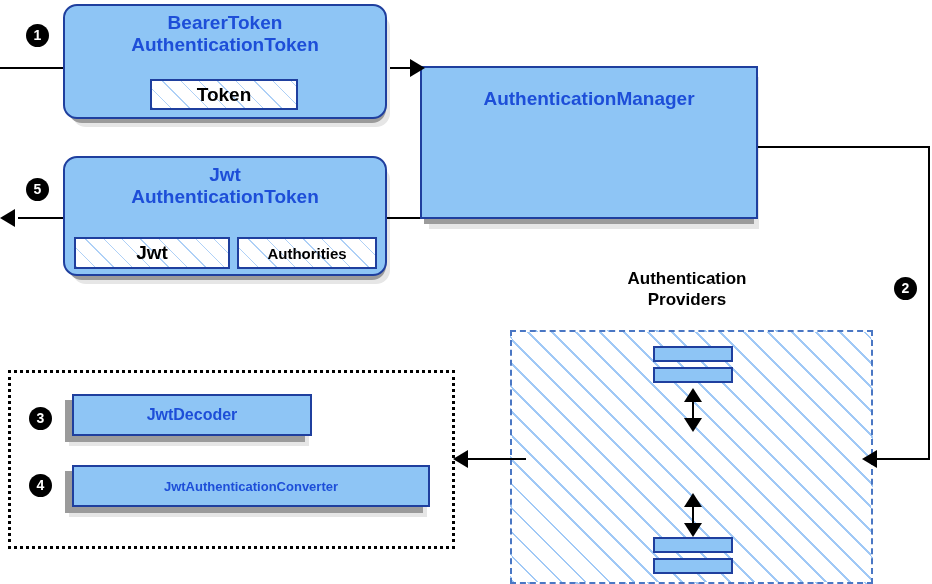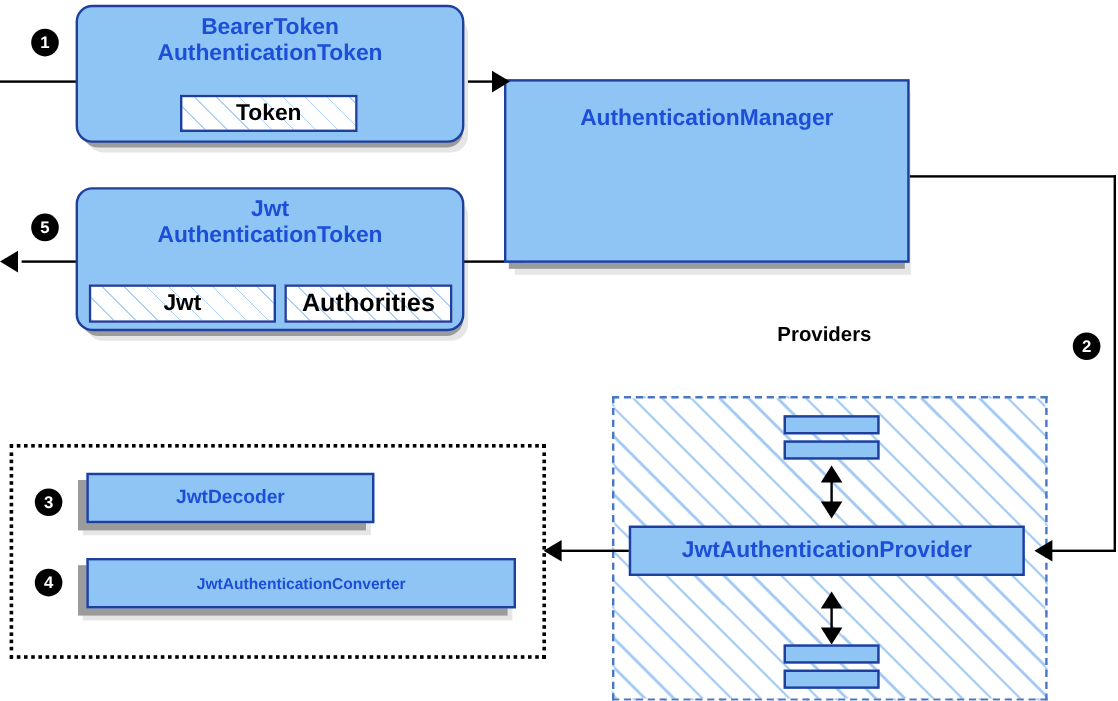--- a/index.html
+++ b/index.html
@@ -92,43 +92,43 @@
   </div>
   <div class="hatch-white" style="left:150px;top:79px;width:148px;height:31px;font-size:19px;">Token</div>
 
   <div class="sh-light rounded" style="left:72px;top:166px;width:318px;height:118px;border-radius:14px;"></div>
   <div class="sh-dark rounded" style="left:68px;top:162px;width:318px;height:118px;border-radius:14px;"></div>
   <div class="node rounded" style="left:63px;top:156px;width:324px;height:120px;flex-direction:column;justify-content:flex-start;padding-top:6px;font-size:19px;">
     <div>Jwt</div>
     <div>AuthenticationToken</div>
   </div>
   <div class="hatch-white" style="left:74px;top:237px;width:156px;height:32px;font-size:19px;">Jwt</div>
-  <div class="hatch-white" style="left:237px;top:237px;width:140px;height:32px;font-size:21px;">Authorities</div>
+  <div class="hatch-white" style="left:237px;top:237px;width:140px;height:32px;font-size:15px;">Authorities</div>
 
   <div class="sh-light" style="left:429px;top:77px;width:330px;height:152px;"></div>
   <div class="sh-dark" style="left:424px;top:72px;width:330px;height:152px;"></div>
   <div class="node" style="left:420px;top:66px;width:338px;height:153px;flex-direction:column;justify-content:flex-start;padding-top:20px;font-size:19px;">
     <div>AuthenticationManager</div>
   </div>
 
   <div class="caption" style="left:577px;top:268px;width:220px;">
+    <div>Authentication</div>
     <div>Providers</div>
   </div>
   <div class="hatch-blue" style="left:510px;top:330px;width:363px;height:254px;"></div>
 
   <div class="bar" style="left:653px;top:346px;width:80px;height:16px;"></div>
   <div class="bar" style="left:653px;top:367px;width:80px;height:16px;"></div>
 
   <div class="ln v" style="left:692px;top:392px;height:35px;"></div>
   <div class="arrow up" style="left:684px;top:388px;"></div>
   <div class="arrow down" style="left:684px;top:418px;"></div>
 
   <div class="sh-light" style="left:535px;top:448px;width:322px;height:42px;"></div>
   <div class="sh-dark" style="left:530px;top:444px;width:322px;height:42px;"></div>
-  <div class="node" style="left:524px;top:438px;width:330px;height:42px;font-size:19px;">JwtAuthenticationProvider</div>
 
   <div class="ln v" style="left:692px;top:497px;height:35px;"></div>
   <div class="arrow up" style="left:684px;top:493px;"></div>
   <div class="arrow down" style="left:684px;top:523px;"></div>
 
   <div class="bar" style="left:653px;top:537px;width:80px;height:16px;"></div>
   <div class="bar" style="left:653px;top:558px;width:80px;height:16px;"></div>
 
   <div class="dotted-box" style="left:8px;top:370px;width:447px;height:179px;"></div>
 

